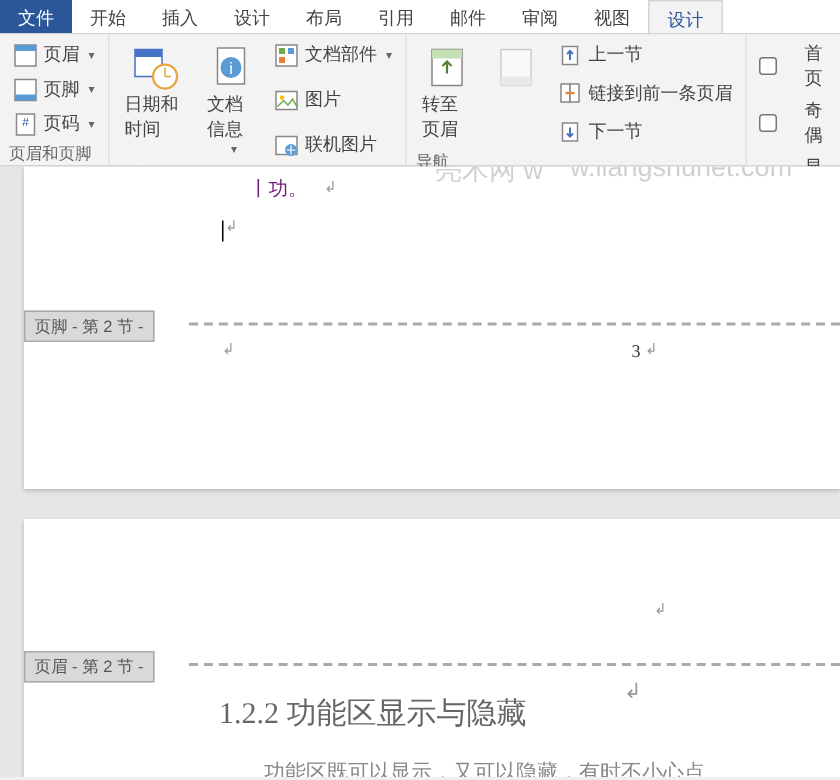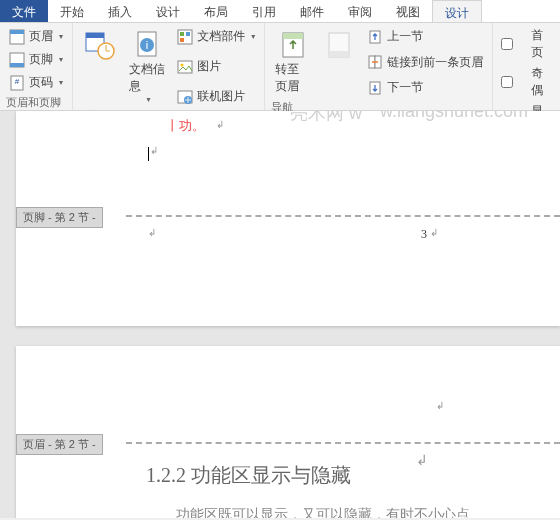--- a/index.html
+++ b/index.html
@@ -84,20 +84,21 @@
  <div class="group">
   <div class="group-body">
    <div class="vbtn">
           <span class="icL"><svg viewBox="0 0 32 32">
               <rect x="2" y="4" width="18" height="18" fill="#fff" stroke="#4472c4"></rect>
               <rect x="2" y="4" width="18" height="5" fill="#4472c4"></rect>
               <circle cx="22" cy="22" r="8" fill="#fff" stroke="#e8a33d" stroke-width="1.5"></circle>
               <line x1="22" y1="22" x2="22" y2="16" stroke="#e8a33d"></line>
               <line x1="22" y1="22" x2="26" y2="22" stroke="#e8a33d"></line>
             </svg></span>
+          <span>日期和时间</span>
         </div>
    <div class="vbtn">
           <span class="icL"><svg viewBox="0 0 32 32">
               <rect x="6" y="3" width="18" height="24" fill="#fff" stroke="#888"></rect>
               <circle cx="15" cy="16" r="7" fill="#5b9bd5"></circle>
               <text x="15" y="20" font-size="11" text-anchor="middle" fill="#fff">i</text>
             </svg></span>
           <span>文档信息</span>
           <span class="drop">▾</span>
         </div>
@@ -196,21 +197,21 @@
   </div>
   <div class="group-label" style="text-align:right;padding-right:2px">记</div>
  </div>
 </div>
 
 <div class="doc">
  <div class="wm" style="top:-10px;left:290px">亮术网 w</div>
  <div class="wm" style="top:-10px;left:380px">w.liangshunet.com</div>
 
  <div class="page page1">
-  <div class="doctext" style="top:6px;left:150px;font-size:13px;color:#ef4444">丨功。</div>
+  <div class="doctext" style="top:6px;left:150px;font-size:13px;color:#701a75">丨功。</div>
   <span class="para" style="position:absolute;top:8px;left:200px">↲</span>
   <div class="cursor" style="top:36px;left:132px"></div>
   <span class="para" style="position:absolute;top:34px;left:134px">↲</span>
   <div class="tag" style="top:96px;left:0">页脚 - 第 2 节 -</div>
   <div class="dash" style="top:104px"></div>
   <div class="doctext" style="top:116px;left:405px;font-size:12px">3</div>
   <span class="para" style="position:absolute;top:116px;left:414px">↲</span>
   <span class="para" style="position:absolute;top:116px;left:132px">↲</span>
  </div>
 

